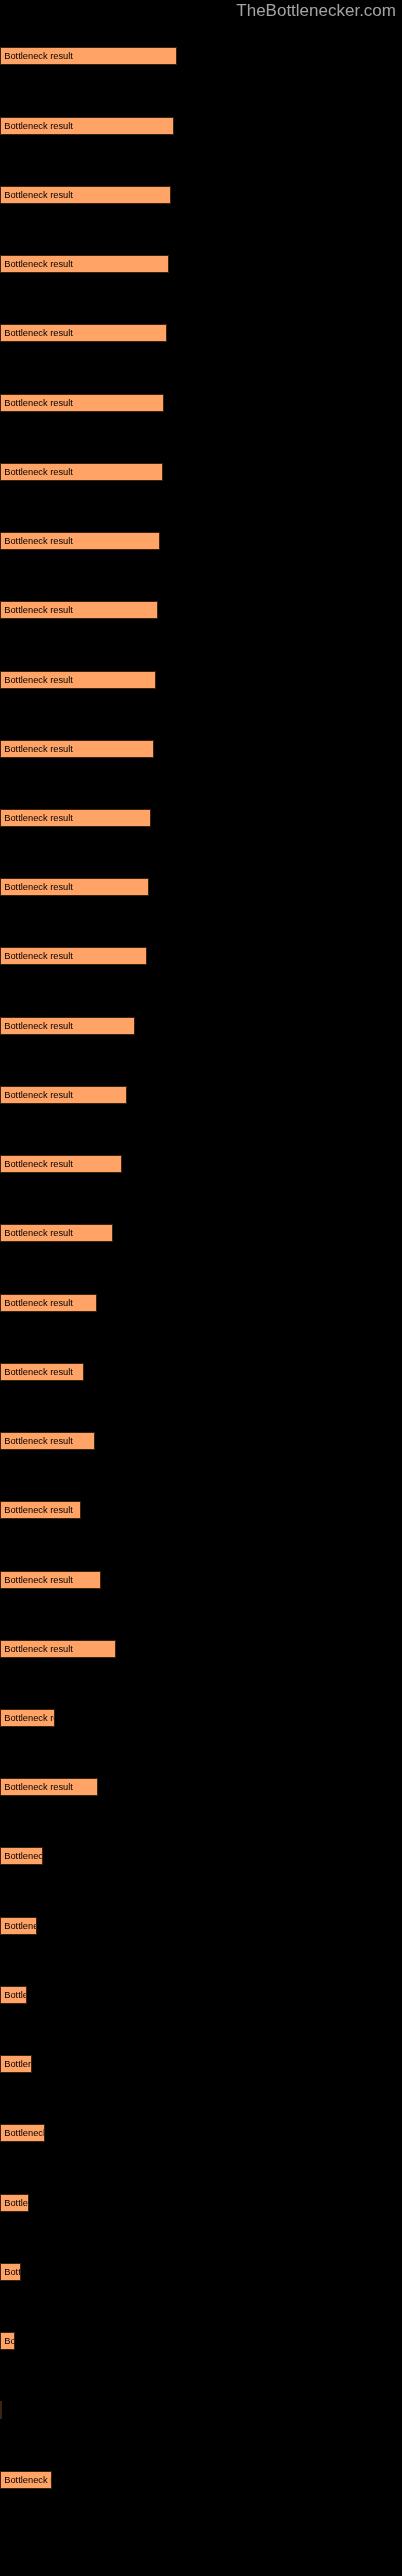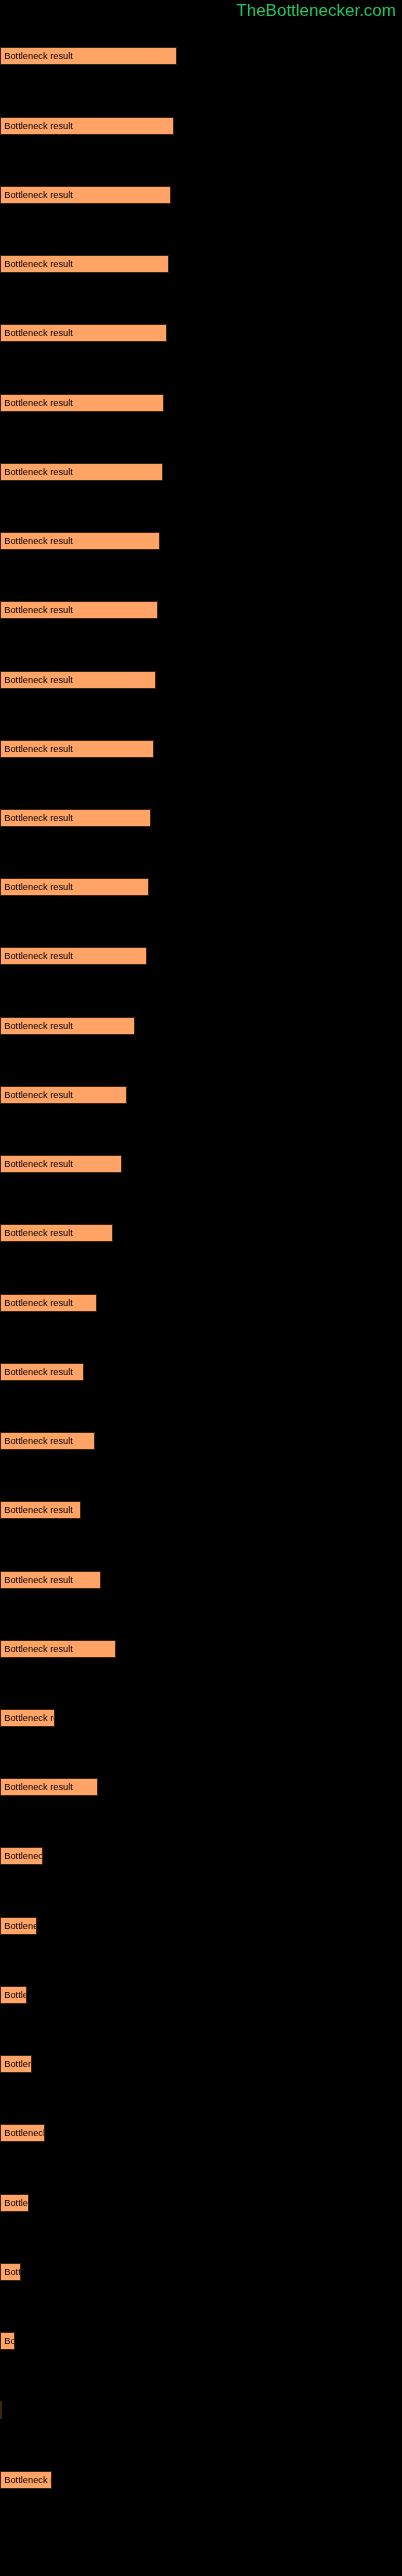--- a/index.html
+++ b/index.html
@@ -16,21 +16,21 @@
   }
 
   .watermark {
     position: absolute;
     top: 0px;
     left: 0px;
     width: 396px;
     text-align: right;
     font-size: 17px;
     line-height: 21px;
-    color: #22c55e;
+    color: #a3a3a3;
     letter-spacing: 0px;
     font-family: "Liberation Sans", sans-serif;
     white-space: nowrap;
   }
 
   .chart {
     position: absolute;
     top: 0;
     left: 0;
     width: 403px;

